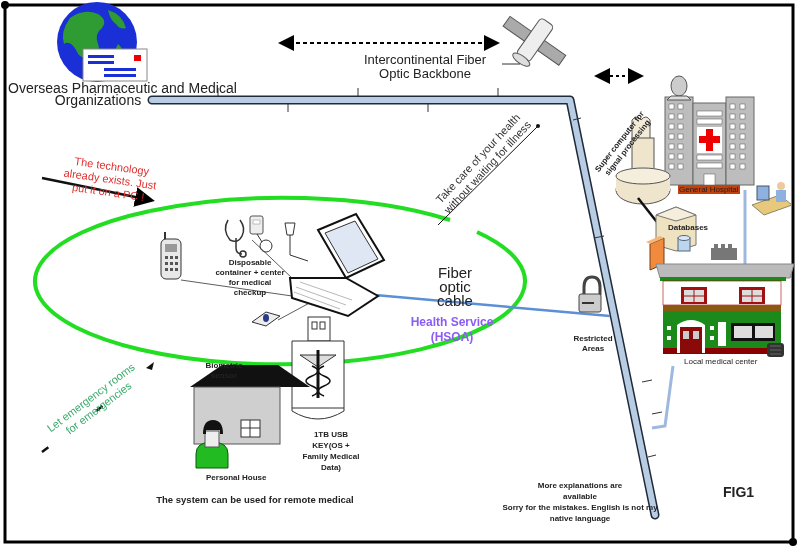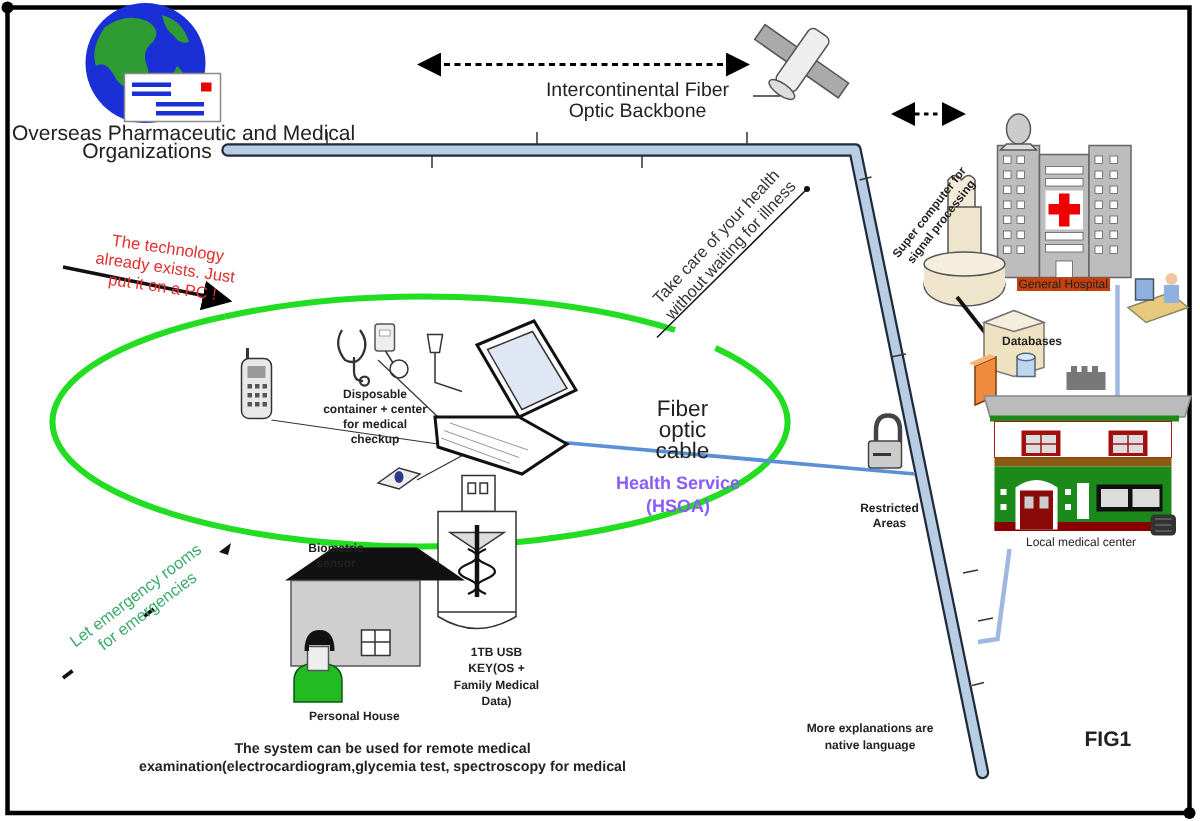--- a/index.html
+++ b/index.html
@@ -369,22 +369,23 @@
   <div>without waiting for illness</div>
 </div>
 
 <div class="lbl center" style="left:30px; top:390px; width:130px; font-size:11px; line-height:13px; color:#3aaa6a; transform:rotate(-37deg);">
   <div>Let emergency rooms</div>
   <div>for emergencies</div>
 </div>
 
 <div class="lbl bold center" style="left:60px; top:494px; width:390px; font-size:9.5px; line-height:12px;">
   <div>The system  can be used for remote medical</div>
-  <div>examination(electrocardiogram,glycemia test, spectroscopy for medical</div>
 </div>
 
 <div class="lbl small bold center" style="left:490px; top:480px; width:180px; line-height:11px;">
   <div>More explanations are</div>
+  <div>available</div>
+  <div>Sorry for the mistakes. English is not my</div>
   <div>native language</div>
 </div>
 
 <div class="lbl bold" style="left:723px; top:484px; font-size:14px;">FIG1</div>
 </div>
 
 </body></html>

